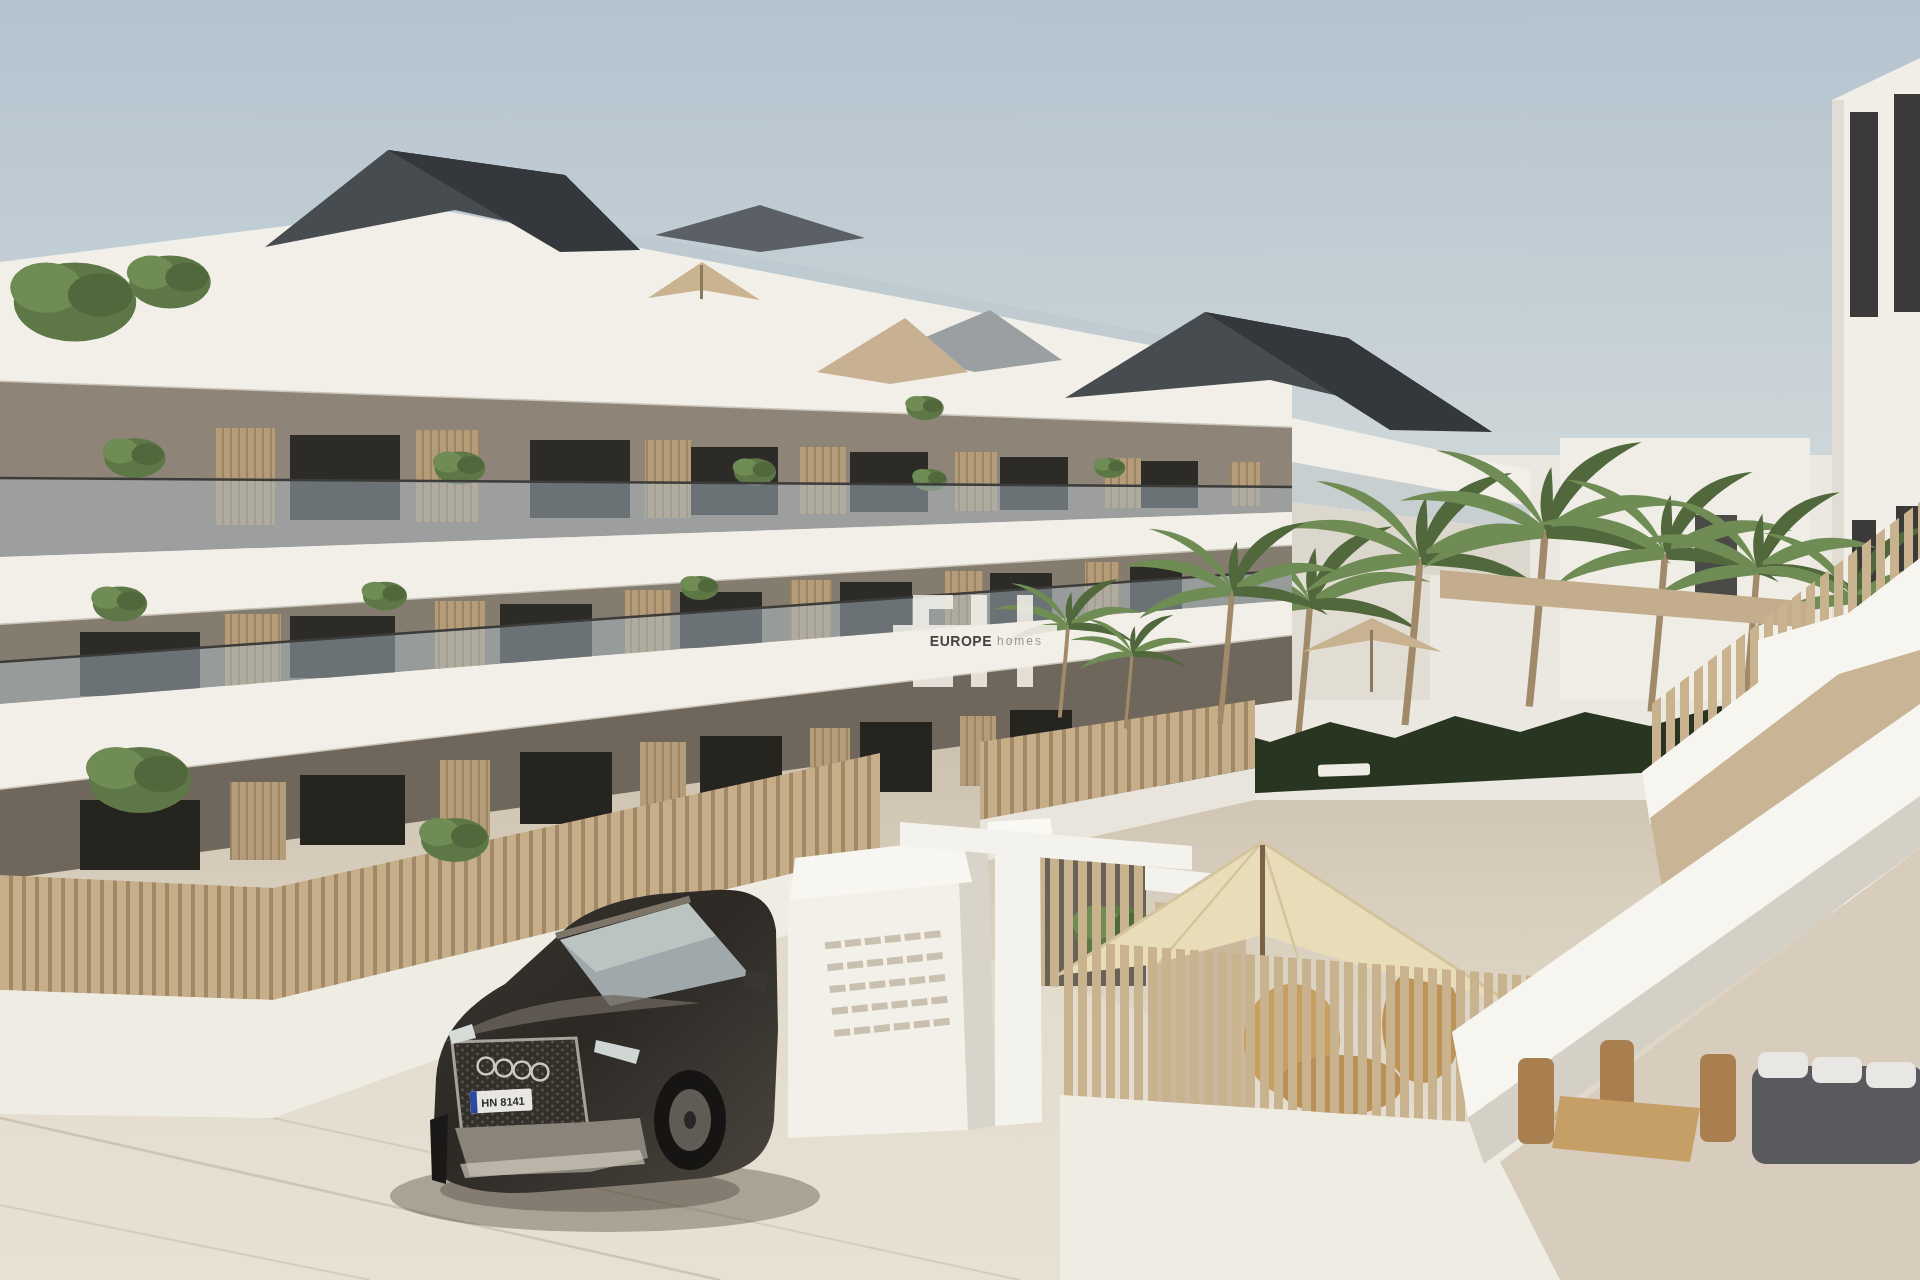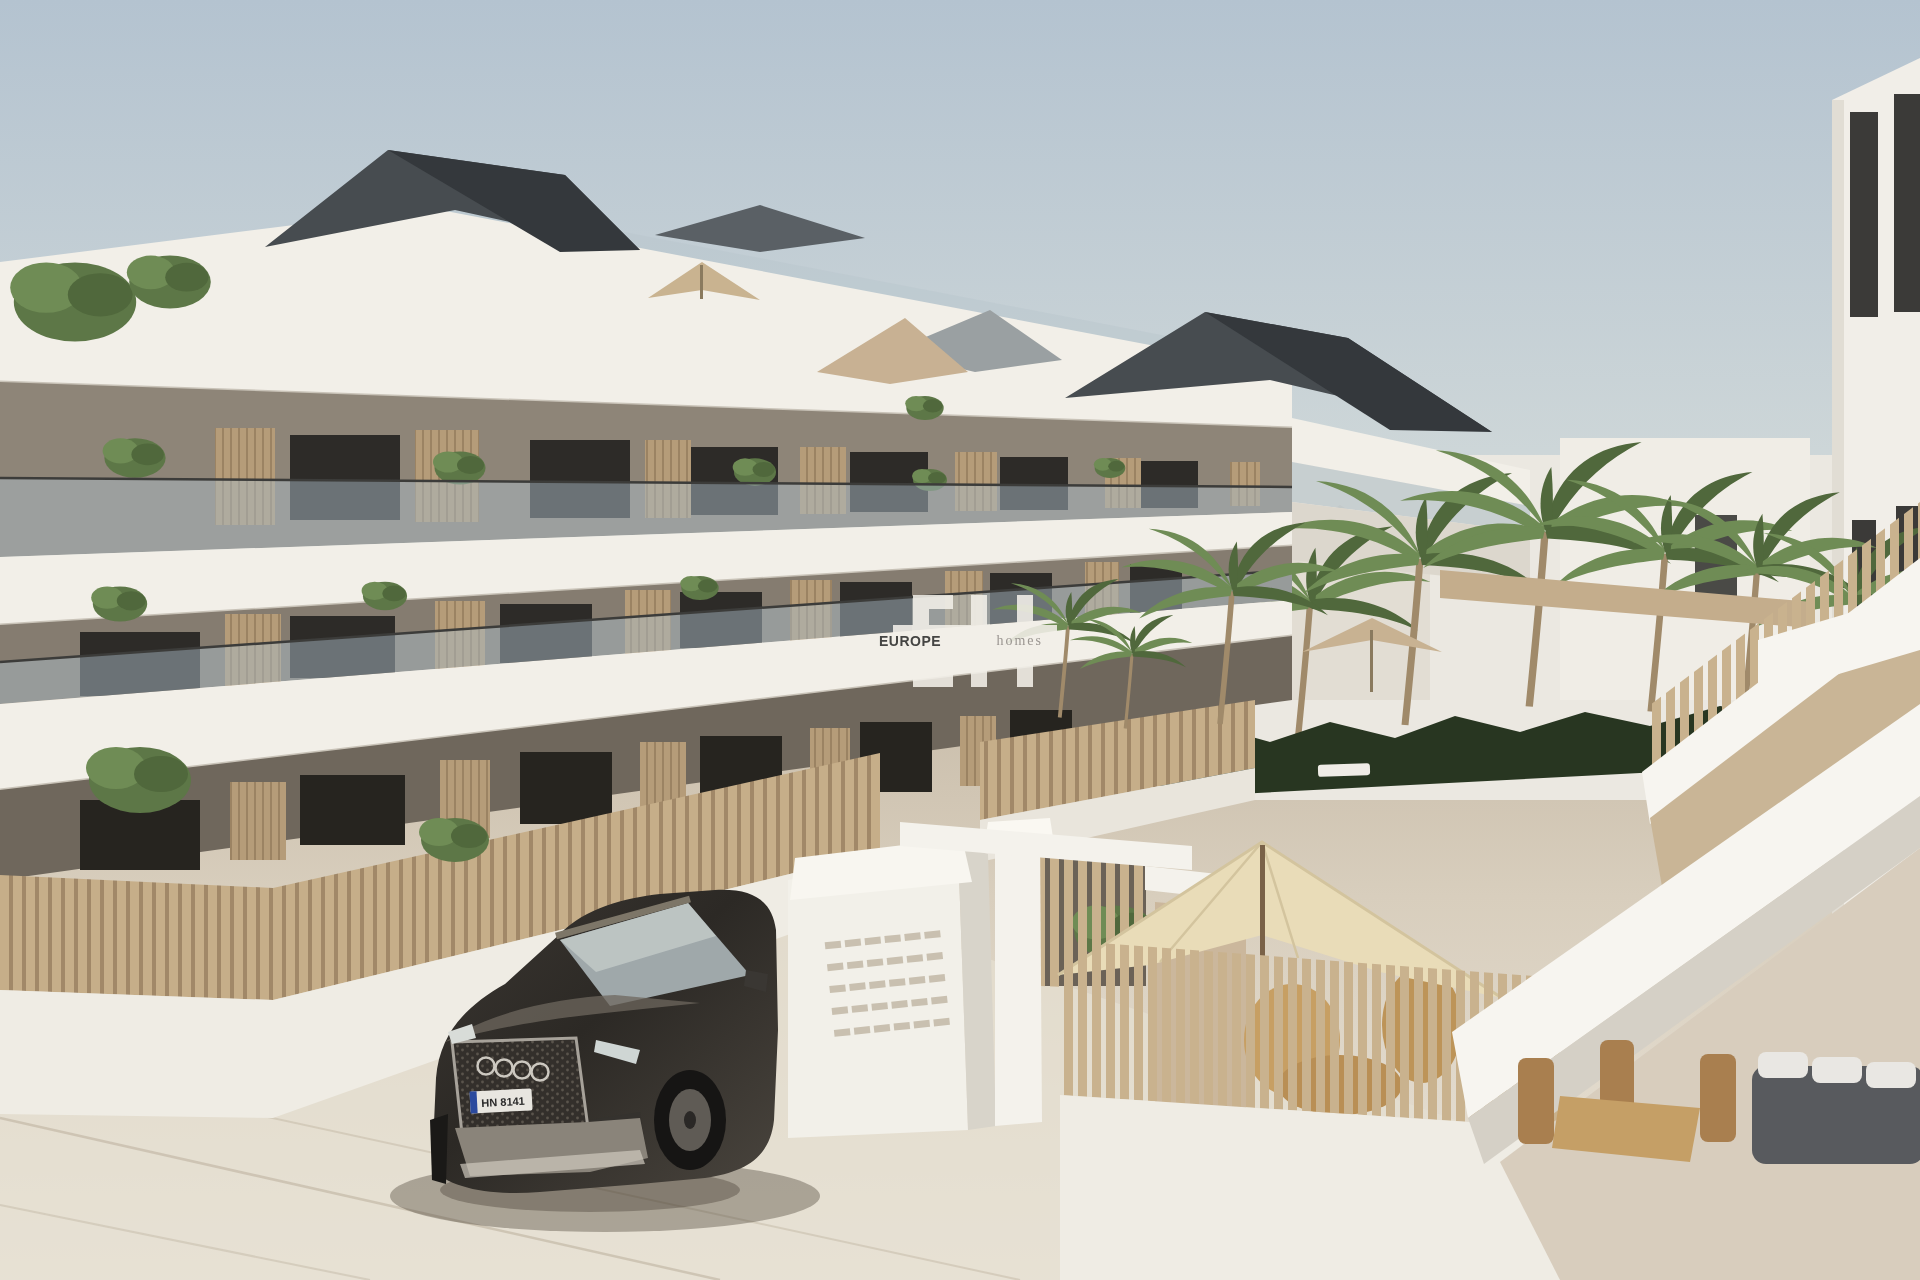--- a/index.html
+++ b/index.html
@@ -1,21 +1,21 @@
 <!DOCTYPE html>
 <html style="--sky_top: #b4c3d0; --sky_low: #e0e3e1; --band_white: #f2efe8; --band_shadow: #d9d4c9; --wall_taupe: #8e8578; --wall_taupe2: #857c70; --wall_taupe_dark: #6f675c; --window_dark: #2d2b28; --slat_wood: #c6ae89; --slat_gap: #a18868; --screen_wood: #b59c79; --glass: #a9bac3; --roof_dark: #474c50; --roof_dark2: #34383c; --hedge: #283621; --palm: #6f8c55; --palm_dark: #50683c; --trunk: #a08a6a; --umbrella: #e9dcb8; --umbrella_edge: #d3c49e; --ground: #d3c8b6; --ground_light: #e7e1d5; --white_wall: #efece4; --tan_wall: #c9b596; --furniture_tan: #c29b63; --car_body: #2f2c28; --car_body_light: #55504a; --watermark_white: #f3f0e9; --text_dark: #454543; --text_gray: #9a9590;"><head>
 <meta charset="utf-8">
 <style>
   html,body{margin:0;padding:0;background:#cfcfcf;font-family:"Liberation Sans",sans-serif;}
   .scene{position:relative;width:1920px;height:1280px;margin:0 auto;overflow:hidden;background:var(--sky_low,#e3e6e3);}
   .scene svg{position:absolute;left:0;top:0;}
   .watermark{position:absolute;left:893px;top:595px;width:136px;height:94px;pointer-events:none;}
-  .wm-text{position:absolute;left:-14px;top:31px;width:164px;height:30px;display:flex;align-items:center;justify-content:space-between;white-space:nowrap;}
+  .wm-text{position:absolute;left:-14px;top:31px;width:164px;height:30px;display:flex;align-items:center;justify-content:flex-end;white-space:nowrap;}
   .wm-brand{font-weight:bold;font-size:14px;letter-spacing:.5px;color:var(--text_dark,#454543);}
-  .wm-suffix{font-size:14px;letter-spacing:2px;color:var(--text_gray,#9a9590);margin-left:5px;font-family:Liberation Serif, serif;}
+  .wm-suffix{font-size:12px;letter-spacing:2px;color:var(--text_gray,#9a9590);margin-left:5px;}
 </style>
 </head>
 <body>
 
 <div class="scene">
 <svg width="1920" height="1280" viewBox="0 0 1920 1280">
   <defs>
     <linearGradient id="gSky" x1="0" y1="0" x2="0" y2="1">
       <stop offset="0" stop-color="#b4c3d0"></stop>
           <stop offset="0.55" stop-color="#cdd6d8"></stop>

